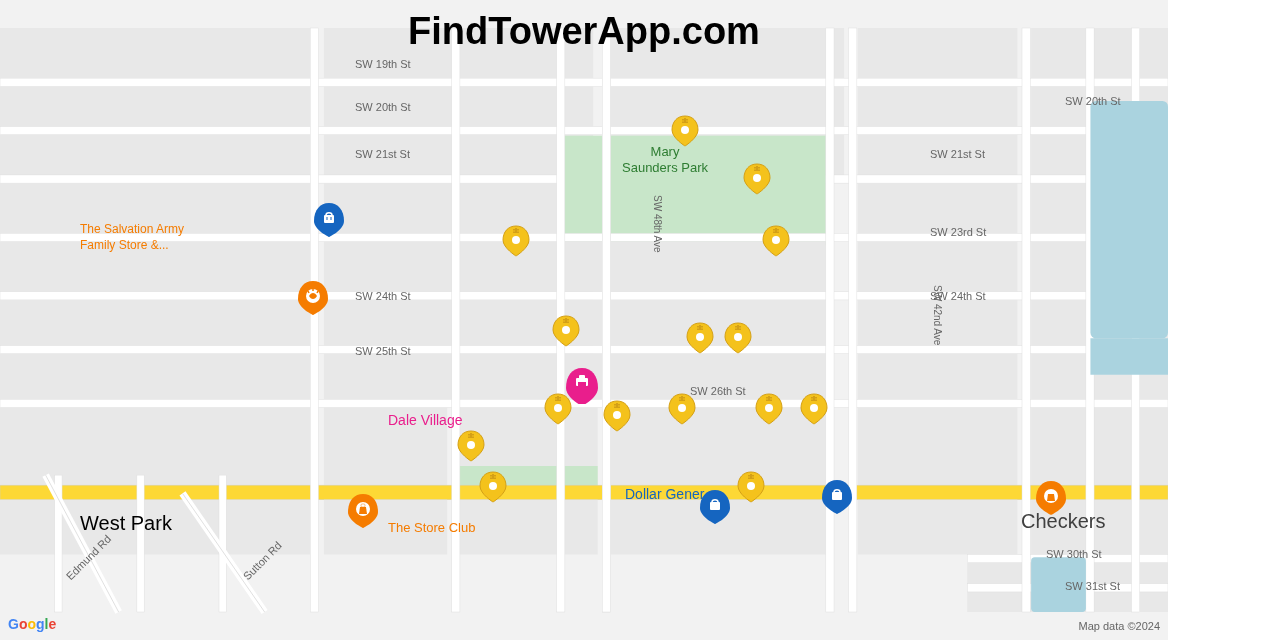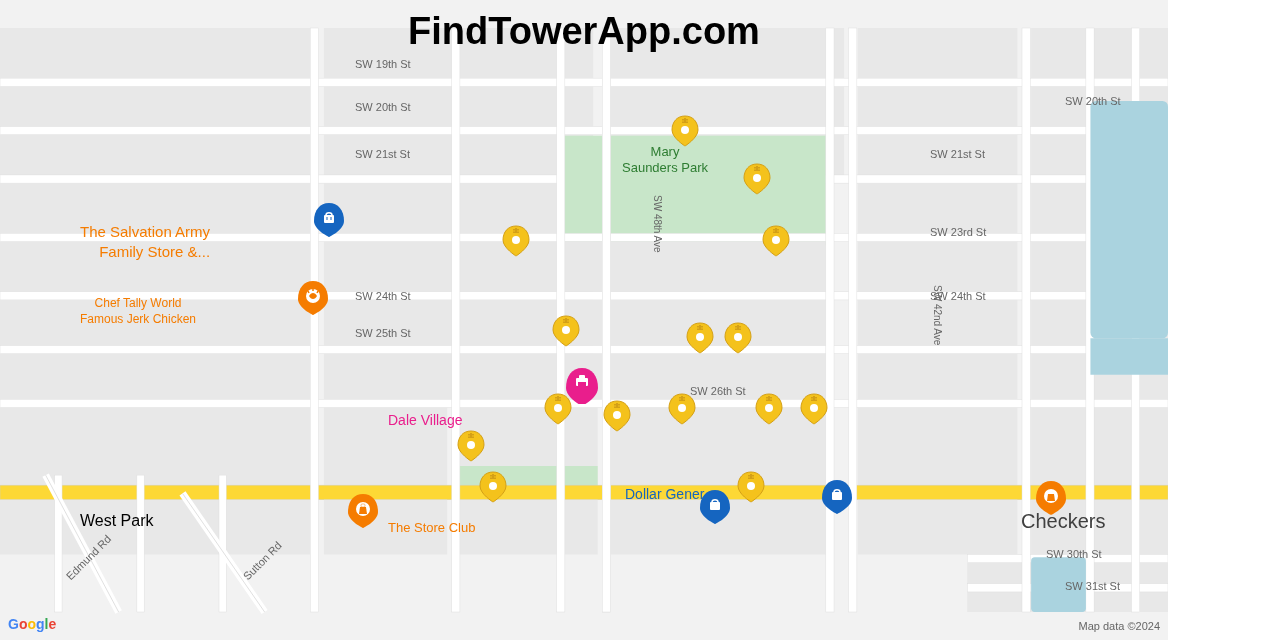--- a/index.html
+++ b/index.html
@@ -166,42 +166,41 @@
   <div class="site-title">FindTowerApp.com</div>
 
   <span class="street-label" style="top:58px;left:355px">SW 19th St</span>
   <span class="street-label" style="top:101px;left:355px">SW 20th St</span>
   <span class="street-label" style="top:148px;left:355px">SW 21st St</span>
   <span class="street-label" style="top:95px;left:1065px">SW 20th St</span>
   <span class="street-label" style="top:148px;left:930px">SW 21st St</span>
   <span class="street-label" style="top:226px;left:930px">SW 23rd St</span>
   <span class="street-label" style="top:290px;left:355px">SW 24th St</span>
   <span class="street-label" style="top:290px;left:930px">SW 24th St</span>
-  <span class="street-label" style="top:327px;left:355px">SW 25th St</span>
+  <span class="street-label" style="top:345px;left:355px">SW 25th St</span>
   <span class="street-label" style="top:385px;left:690px">SW 26th St</span>
   <span class="street-label" style="top:548px;left:1046px">SW 30th St</span>
   <span class="street-label" style="top:580px;left:1065px">SW 31st St</span>
 
   <span class="street-label" style="top:195px;left:652px;writing-mode:vertical-rl;font-size:10px">SW 48th Ave</span>
   <span class="street-label" style="top:285px;left:932px;writing-mode:vertical-rl;font-size:10px">SW 42nd Ave</span>
   <span class="street-label" style="top:180px;left:1188px;writing-mode:vertical-rl;font-size:10px">Commerce Ctr Wy</span>
   <span class="street-label" style="top:420px;left:1242px;writing-mode:vertical-rl;font-size:10px;color:#666">SW 37th</span>
 
   <span class="street-label" style="top:572px;left:68px;transform:rotate(-45deg);transform-origin:left center">Edmund Rd</span>
   <span class="street-label" style="top:572px;left:245px;transform:rotate(-45deg);transform-origin:left center">Sutton Rd</span>
 
   <div style="position:absolute;top:144px;left:622px;color:#2e7d32;font-size:13px;font-weight:500;text-align:center;line-height:1.2">Mary<br>Saunders Park</div>
 
-  <div style="position:absolute;top:512px;left:80px;color:#000;font-size:16px;font-weight:500;white-space:nowrap">West Park</div>
+  <div style="position:absolute;top:512px;left:80px;color:#000;font-size:20px;font-weight:500;white-space:nowrap">West Park</div>
 
   <div style="position:absolute;top:412px;left:388px;color:#e91e8c;font-size:14px;font-weight:500">Dale Village</div>
 
-  <div style="position:absolute;top:222px;left:80px;color:#f57c00;font-size:15px;font-weight:500;text-align:right;line-height:1.3">The Salvation Army<br>Family Store &amp;...</div>
-
-  <div style="position:absolute;top:296px;left:80px;color:#f57c00;font-size:12px;font-weight:500;text-align:center;line-height:1.3">Chef Tally World<br>Famous Jerk Chicken</div>
+  <div style="position:absolute;top:222px;left:80px;color:#f57c00;font-size:12px;font-weight:500;text-align:left;line-height:1.3">The Salvation Army<br>Family Store &amp;...</div>
+
 
   <div style="position:absolute;top:520px;left:388px;color:#f57c00;font-size:13px;font-weight:500">The Store Club</div>
 
   <div style="position:absolute;top:486px;left:625px;color:#1565c0;font-size:14px;font-weight:500">Dollar Gener...</div>
 
 
   <div style="position:absolute;top:510px;left:1021px;color:#404040;font-size:20px;font-weight:500">Checkers</div>
 
   <svg style="position:absolute;top:0;left:0;width:1280px;height:640px;pointer-events:none;z-index:50" viewBox="0 0 1280 640">
 

